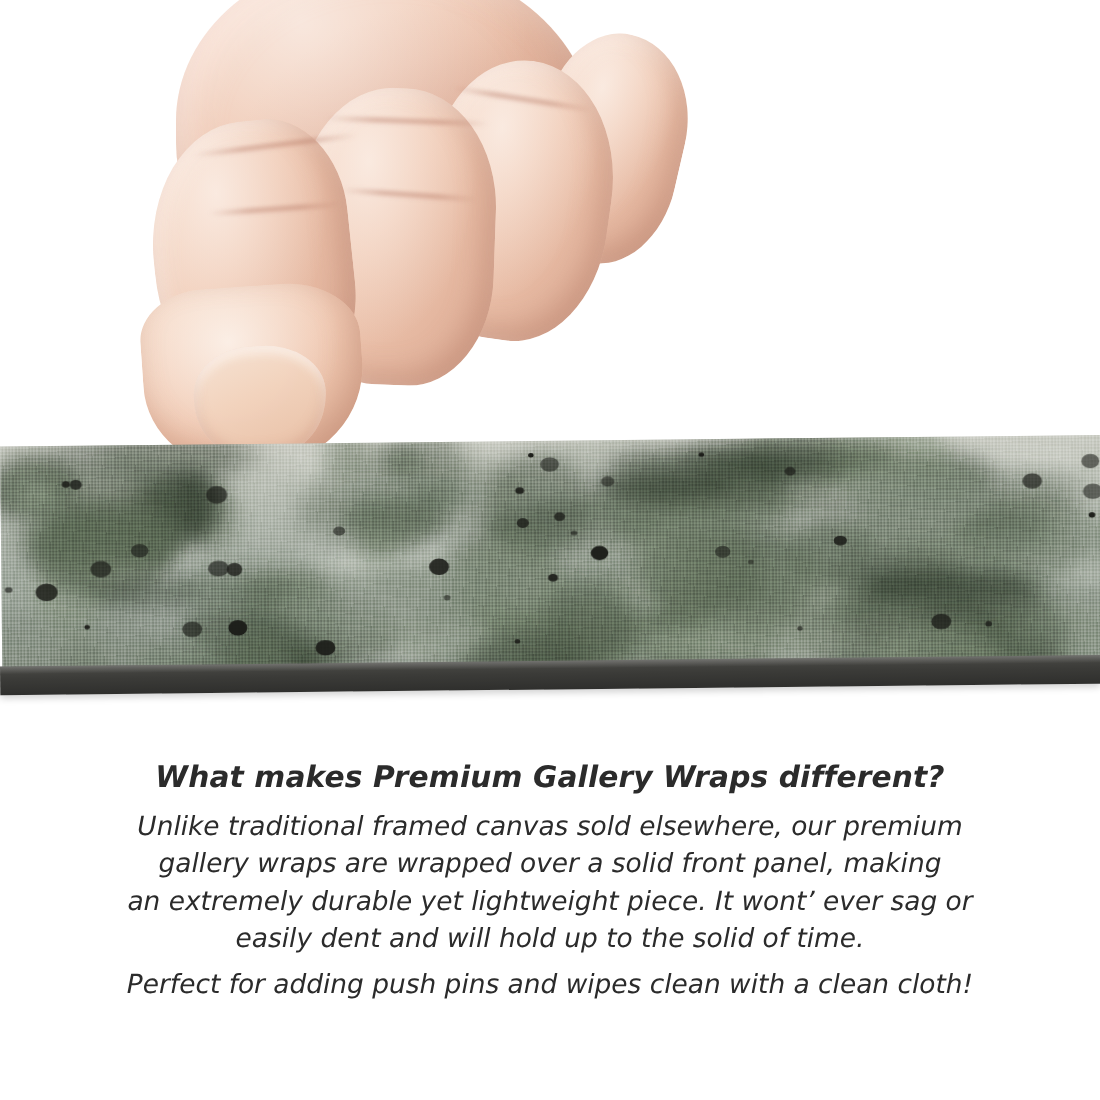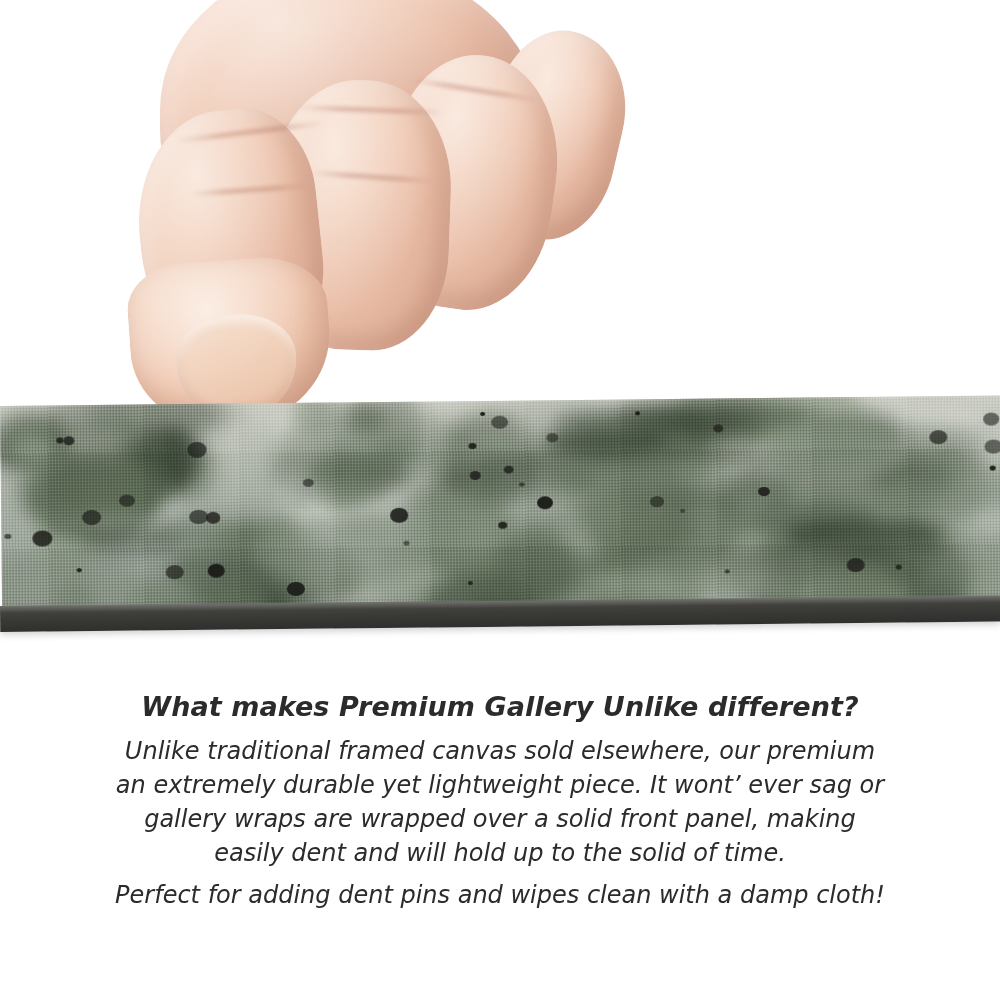--- a/index.html
+++ b/index.html
@@ -424,21 +424,21 @@
         <div class="speck" style="left: 468.398px; top: 42.4503px; width: 7.40361px; height: 5.92289px; opacity: 0.91;"></div>
         <div class="speck" style="left: 988.739px; top: 70.1602px; width: 6.15013px; height: 4.9201px; opacity: 0.97;"></div>
       </div>
     <div class="canvas-under">
       <div class="sheen"></div>
     </div>
 
   </div>
 
   <div class="caption">
-    <p class="caption-heading">What makes Premium Gallery Unlike different?</p>
+    <p class="caption-heading">What makes Premium Gallery Wraps different?</p>
     <p class="caption-line">Unlike traditional framed canvas sold elsewhere, our premium</p>
+    <p class="caption-line">gallery wraps are wrapped over a solid front panel, making</p>
     <p class="caption-line">an extremely durable yet lightweight piece. It wont’ ever sag or</p>
-    <p class="caption-line">gallery wraps are wrapped over a solid front panel, making</p>
     <p class="caption-line">easily dent and will hold up to the solid of time.</p>
-    <p class="caption-line spaced">Perfect for adding dent pins and wipes clean with a damp cloth!</p>
+    <p class="caption-line spaced">Perfect for adding push pins and wipes clean with a clean cloth!</p>
   </div>
 
 </div>
 
 </body></html>

